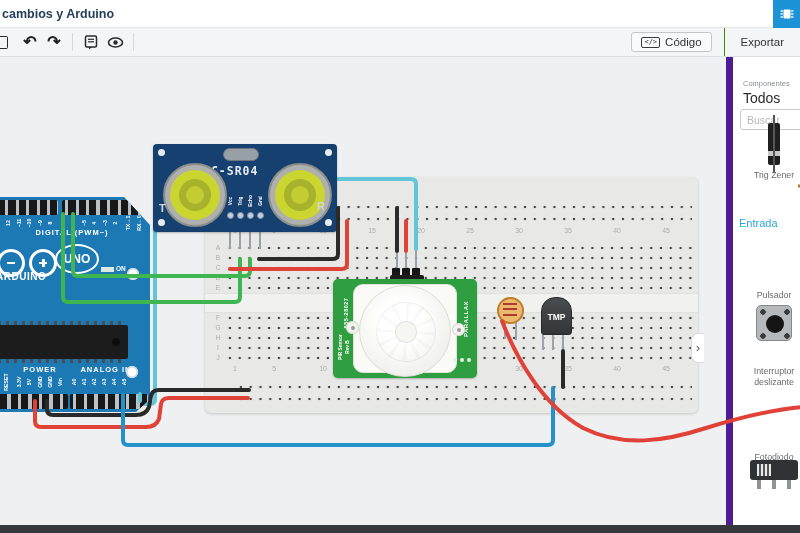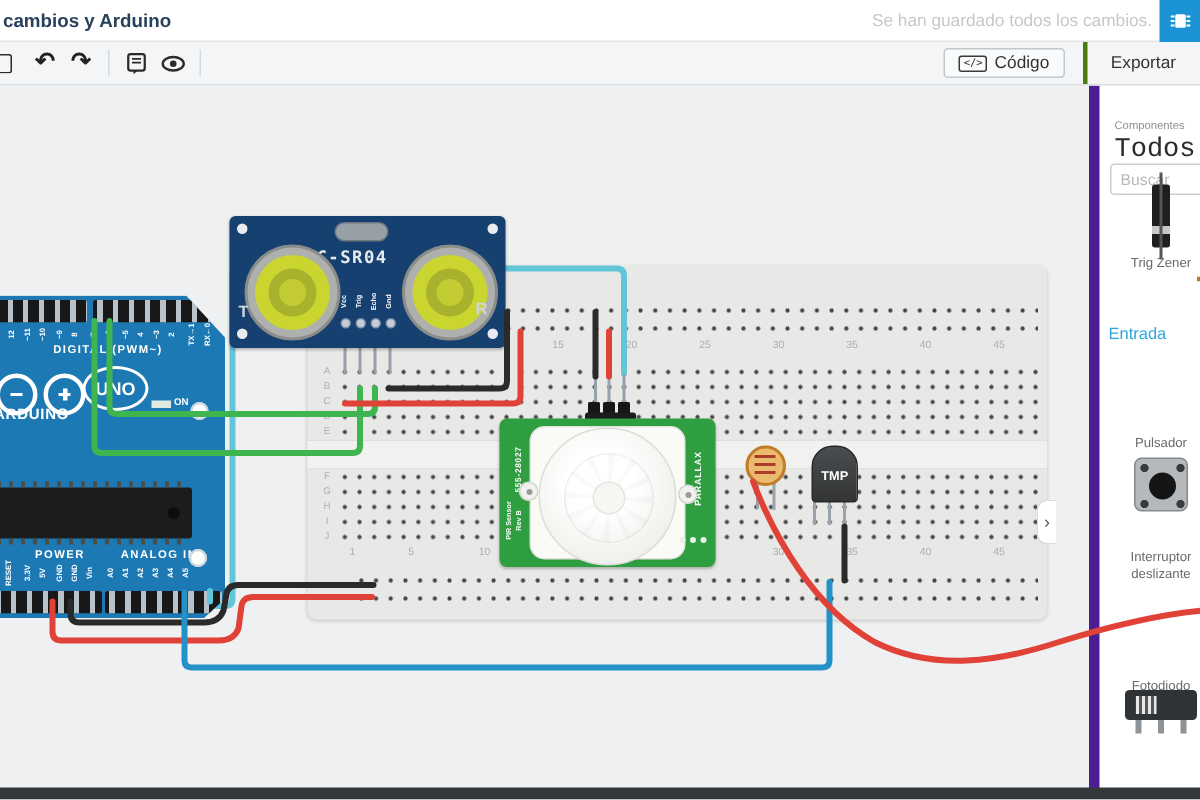--- a/index.html
+++ b/index.html
@@ -17,21 +17,21 @@
   #toolbar { position:absolute; left:0; top:28px; width:800px; height:29px; background:#f4f5f6; border-bottom:1px solid #dcdfe1; z-index:30; display:flex; align-items:center; }
   .tb-ic { display:flex; align-items:center; justify-content:center; width:24px; height:22px; cursor:pointer; color:#2b2b2b; }
   .tb-sep { width:1px; height:18px; background:#d7dadc; margin:0 6px; }
   .arrow-glyph { font-size:16px; font-weight:bold; line-height:1; color:#222; }
   #partial-ic { width:8px; height:13px; border:1.6px solid #2b2b2b; border-left:none; border-radius:0 2px 2px 0; margin-right:10px; }
   #tb-right { margin-left:auto; display:flex; align-items:center; height:100%; }
   #btn-codigo { display:flex; align-items:center; gap:5px; border:1px solid #c3c7ca; border-radius:3px; background:#f9fafb; padding:3px 9px; font-size:11.5px; color:#333; cursor:pointer; margin-right:12px; }
   .code-ic { font-family:"DejaVu Sans Mono", monospace; font-size:7px; border:1.2px solid #3a3a3a; border-radius:2px; padding:1px 2px; line-height:1; }
   #btn-iniciar { display:flex; align-items:center; gap:6px; font-size:11.5px; color:#333; padding:0 14px; cursor:pointer; height:100%; }
   .play-tri { width:0; height:0; border-left:8px solid #1d1d1f; border-top:5px solid transparent; border-bottom:5px solid transparent; }
-  #btn-exportar { font-size:11.5px; color:#333; padding:0 16px; height:100%; display:flex; align-items:center; border-left:3px solid #4d7c0f; cursor:pointer; }
+  #btn-exportar { font-size:11.5px; color:#333; padding:0 16px; height:100%; display:flex; align-items:center; border-left:1px solid #4d7c0f; cursor:pointer; }
 
   
   #canvas { position:absolute; left:0; top:57px; width:800px; height:469px; background:#eef0f1; overflow:hidden; }
   #canvas > * { position:absolute; }
   svg.wires { left:0; top:0; width:800px; height:469px; pointer-events:none; }
   svg.wires path { pointer-events:stroke; }
 
   
   #breadboard { left:205px; top:120px; width:493px; height:236px; background:#e8e9e7; border-radius:6px; box-shadow:0 1px 3px rgba(0,0,0,.18); }
   .bb-dots { position:absolute; background-image:radial-gradient(circle, #474747 1.2px, transparent 1.6px); }
@@ -90,21 +90,21 @@
   #ldr-body::before { content:""; position:absolute; left:3.5px; top:4px; width:14px; height:13px;
         background:repeating-linear-gradient(180deg, #ad3c28 0 2px, transparent 2px 5.5px); }
   #tmp-body { left:541px; top:240px; width:31px; height:38px; background:linear-gradient(#4a4d4f,#333536); border:1px solid #26282a;
               border-radius:14px 14px 3px 3px; color:#fff; font-size:8.5px; font-weight:bold; text-align:center; padding-top:14px; }
   .leg { position:absolute; width:2px; background:#9aa2ab; }
 
   
   #panel { position:absolute; left:716px; top:57px; width:100px; height:469px; background:#ffffff; border-left:7px solid #4c1d95; z-index:10; overflow:hidden;margin-left:10px; }
   #panel > * { position:absolute; }
   #panel-cat-label { left:10px; top:22px; font-size:7.5px; color:#8b8f93; }
-  #panel-cat-value { left:10px; top:33px; font-size:18px; color:#2b2b2b; cursor:pointer;font-family:Liberation Mono, monospace; }
+  #panel-cat-value { left:10px; top:33px; font-size:14px; color:#2b2b2b; cursor:pointer; }
   #panel-search { left:7px; top:52px; width:86px; height:21px; border:1px solid #c9ccce; border-radius:3px; font-size:10.5px; padding:0 6px; color:#666; font-family:"Liberation Sans",sans-serif; }
   #panel-search::placeholder { color:#b8b8b8; }
   #section-entrada { left:6px; top:160px; font-size:11px; color:#2da5dc; }
   .pitem-icon { position:absolute; transform:translate(-50%,-50%); }
   .pitem-label { position:absolute; text-align:center; font-size:8.8px; color:#6b6b6b; line-height:1.2; white-space:pre-line; }
   #panel-tab { position:absolute; left:691px; top:333px; width:13px; height:30px; background:#fff; border:1px solid #d8dadc; border-right:none; border-radius:7px 0 0 7px; z-index:11; display:flex; align-items:center; justify-content:center; font-size:12px; color:#555; cursor:pointer; }
 
   
   .ic-diodo-zener { width:12px; height:42px; background:linear-gradient(#1f1f1f 0 28px, #c8c8c8 28px 33px, #1f1f1f 33px); border-radius:2px; position:relative; }
   .ic-diodo-zener::before { content:""; position:absolute; left:5px; top:-8px; width:2px; height:58px; background:#555; z-index:-1; }
@@ -130,21 +130,20 @@
   .ic-sensor-ambiente { width:16px; height:30px; background:#d9d9d6; border:1px solid #bbb; border-radius:8px; }
 
   
   #bottombar { position:absolute; left:0; top:525px; width:800px; height:8px; background:#35383a; z-index:40; }
 </style>
 </head>
 <body>
 
 <div id="titlebar">
   <span id="doc-title">cambios y Arduino</span>
-  <span id="saved-status">Se han guardado todos los cambios.</span>
   <div id="brand-btn">
     <svg width="16" height="16" viewBox="0 0 16 16">
       <rect x="4.5" y="3.5" width="7" height="9" rx="1" fill="#fff"></rect>
       <g stroke="#fff" stroke-width="1.3">
         <line x1="1.5" y1="5" x2="4" y2="5"></line>
           <line x1="1.5" y1="8" x2="4" y2="8"></line>
           <line x1="1.5" y1="11" x2="4" y2="11"></line>
         <line x1="12" y1="5" x2="14.5" y2="5"></line>
           <line x1="12" y1="8" x2="14.5" y2="8"></line>
           <line x1="12" y1="11" x2="14.5" y2="11"></line>

